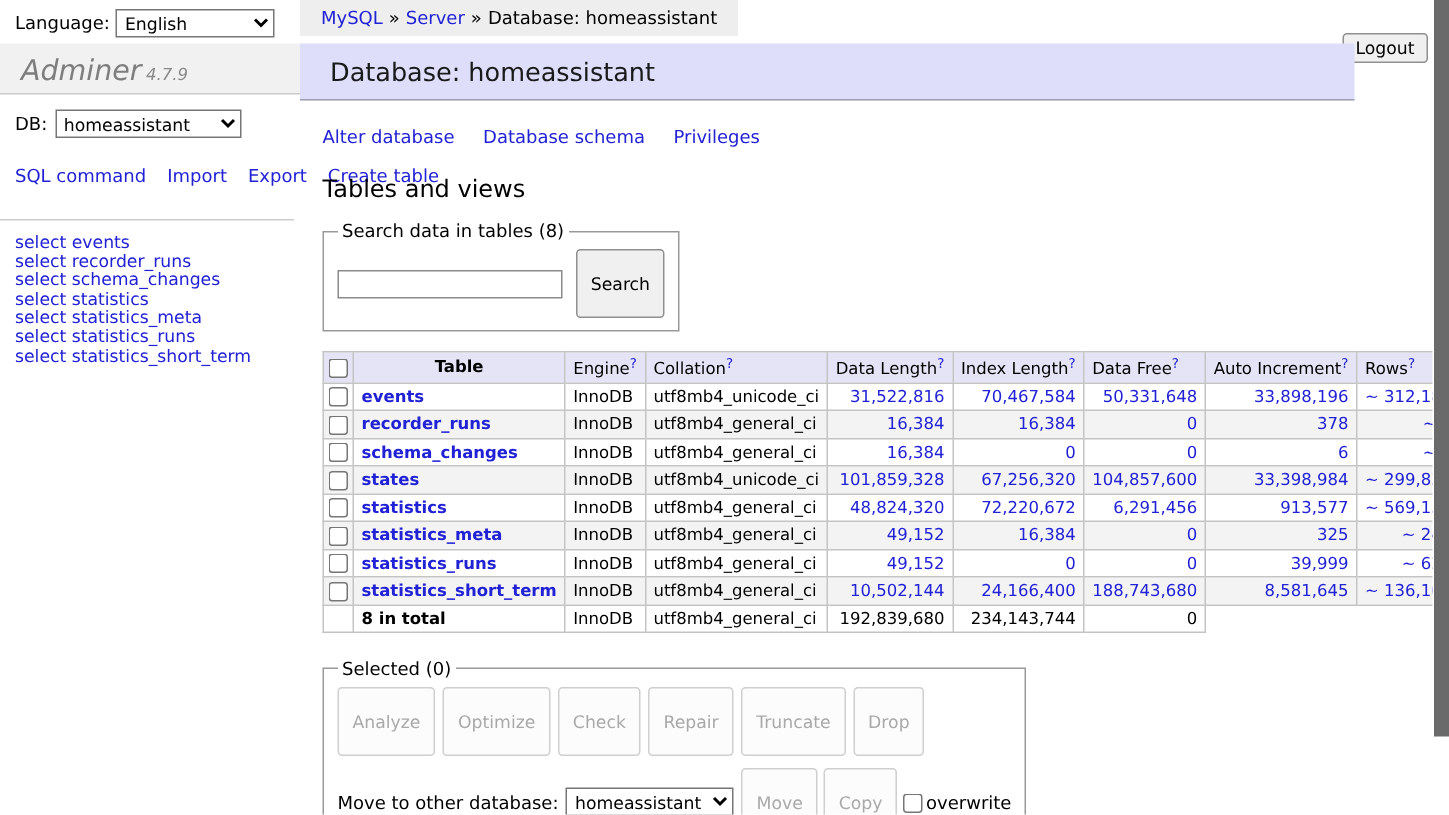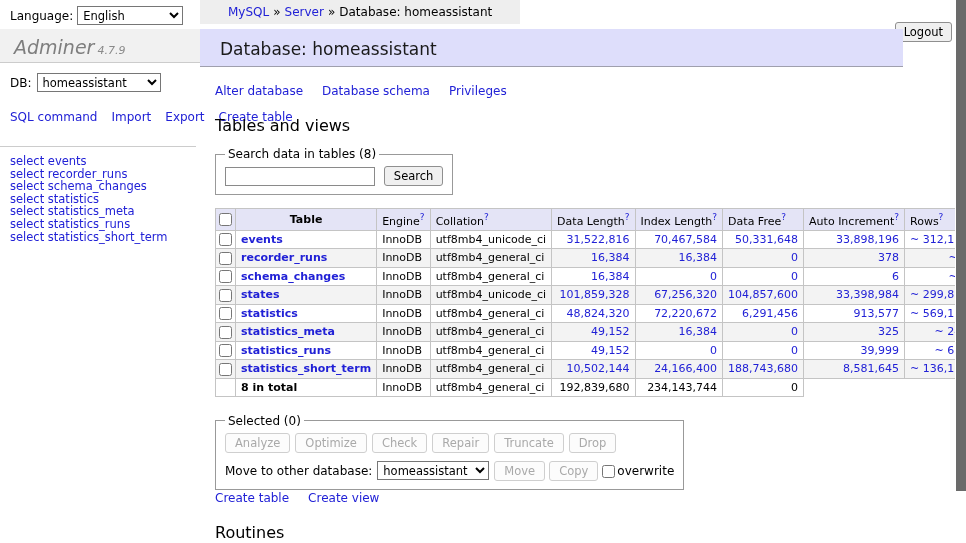--- a/index.html
+++ b/index.html
@@ -11,21 +11,21 @@
     font-size:12px;
   }
   a { color:#2121d6; text-decoration:none; cursor:pointer; }
   select, input[type=text], button {
     font-family:"DejaVu Sans", "Liberation Sans", sans-serif;
     font-size:11.5px;
   }
   select { border:1px solid #767676; background:#fff; height:19px; padding:0 1px; }
   button {
     background:#f0f0f0; border:1px solid #8f8f8f; border-radius:3px;
-    padding:2px 9px; color:#000;
+    padding:15px 9px; color:#000;
   }
   button:disabled { color:#a9a9a9; border-color:#cfcfcf; background:#fcfcfc; }
 
   
   #lang { position:absolute; top:6px; left:10px; }
   #lang select { width:106px; margin-left:4px; }
   #app-title {
     position:absolute; top:29px; left:0; width:200px; height:34px;
     background:#f1f1f1; border-bottom:1px solid #ccc;
     padding:7px 14px; font-style:italic; color:#7e7e7e;
@@ -44,21 +44,21 @@
   }
   #table-links {
     position:absolute; top:155px; left:10px; width:190px;
     font-size:11.5px; line-height:12.6px;
   }
   #table-links a { display:block; white-space:nowrap; }
 
   
   #breadcrumb {
     position:absolute; left:200px; top:0; height:24px; line-height:24px;
-    background:#eeeeee; padding:0 28px; white-space:nowrap;
+    background:#eeeeee; padding:0 14px; white-space:nowrap;
   }
   #breadcrumb .sep { color:#000; margin:0 4px; }
   #logout-button {
     position:absolute; top:22px; right:14px; padding:2px 8px;
   }
   #page-title {
     position:absolute; left:200px; top:29px; width:703px; height:38px;
     background:#dedefb; border-bottom:1px solid #9f9fad;
     padding:10px 20px; font-size:17px; color:#1a1a1a;
   }

